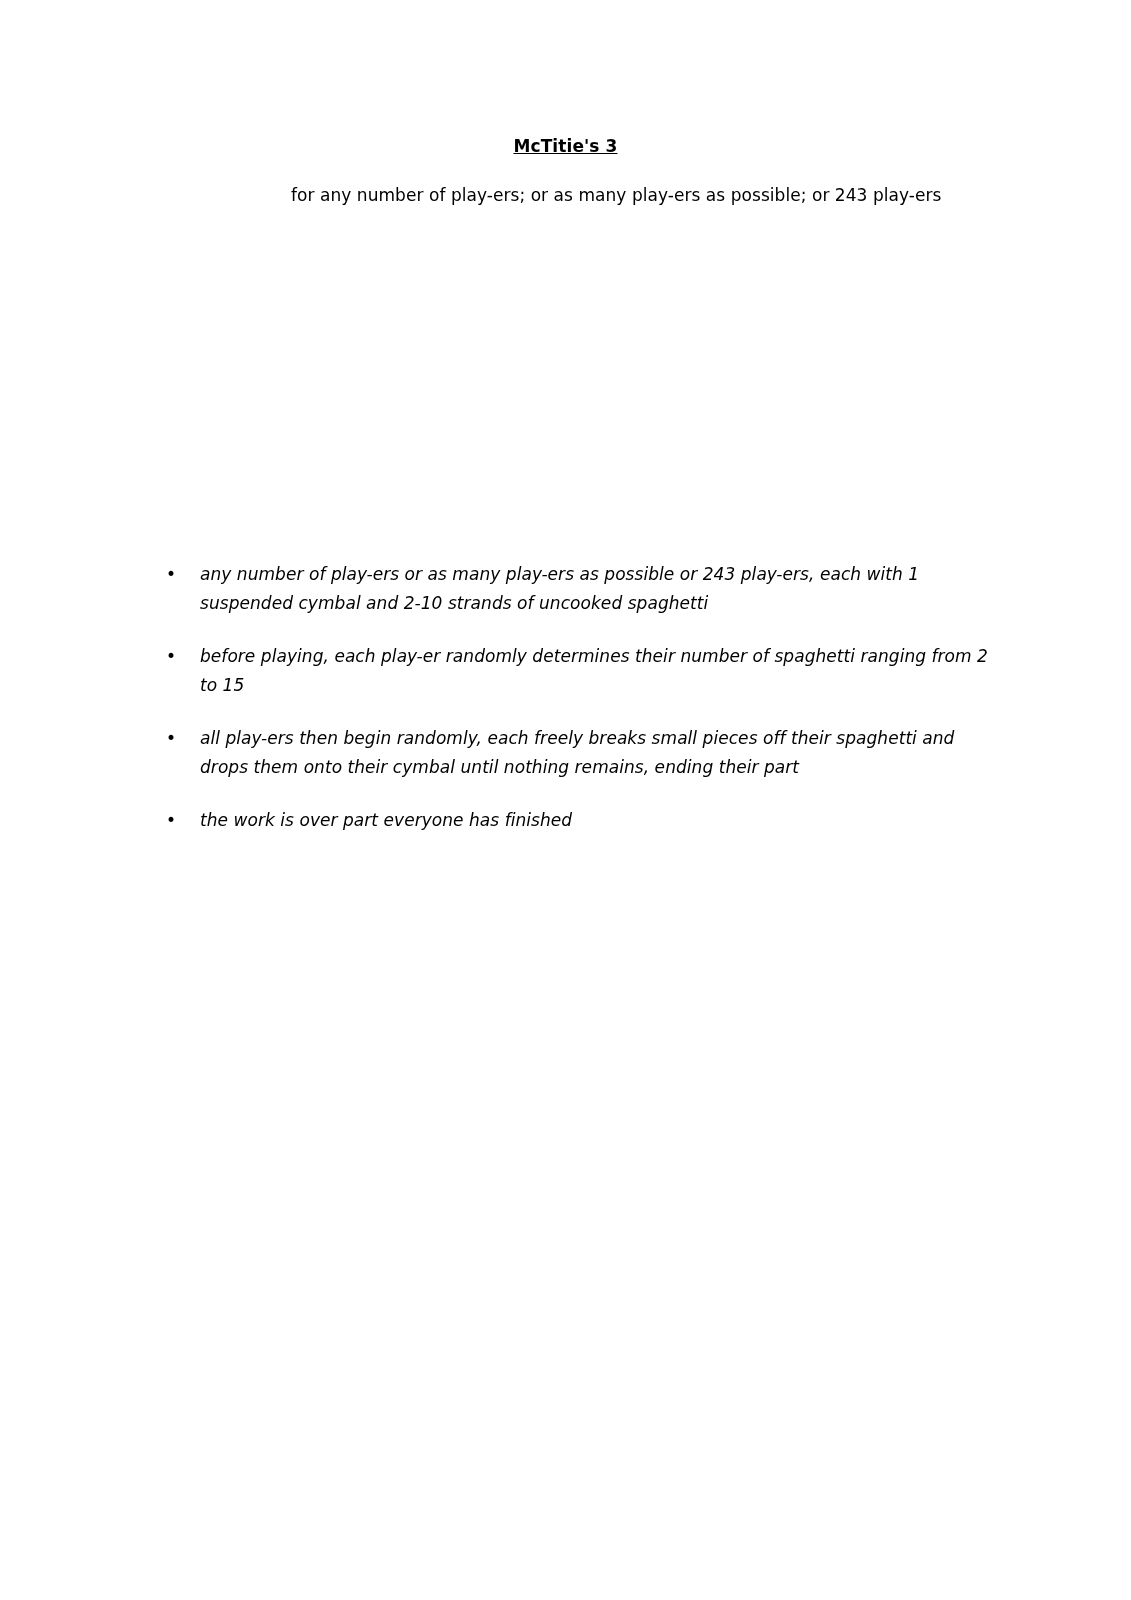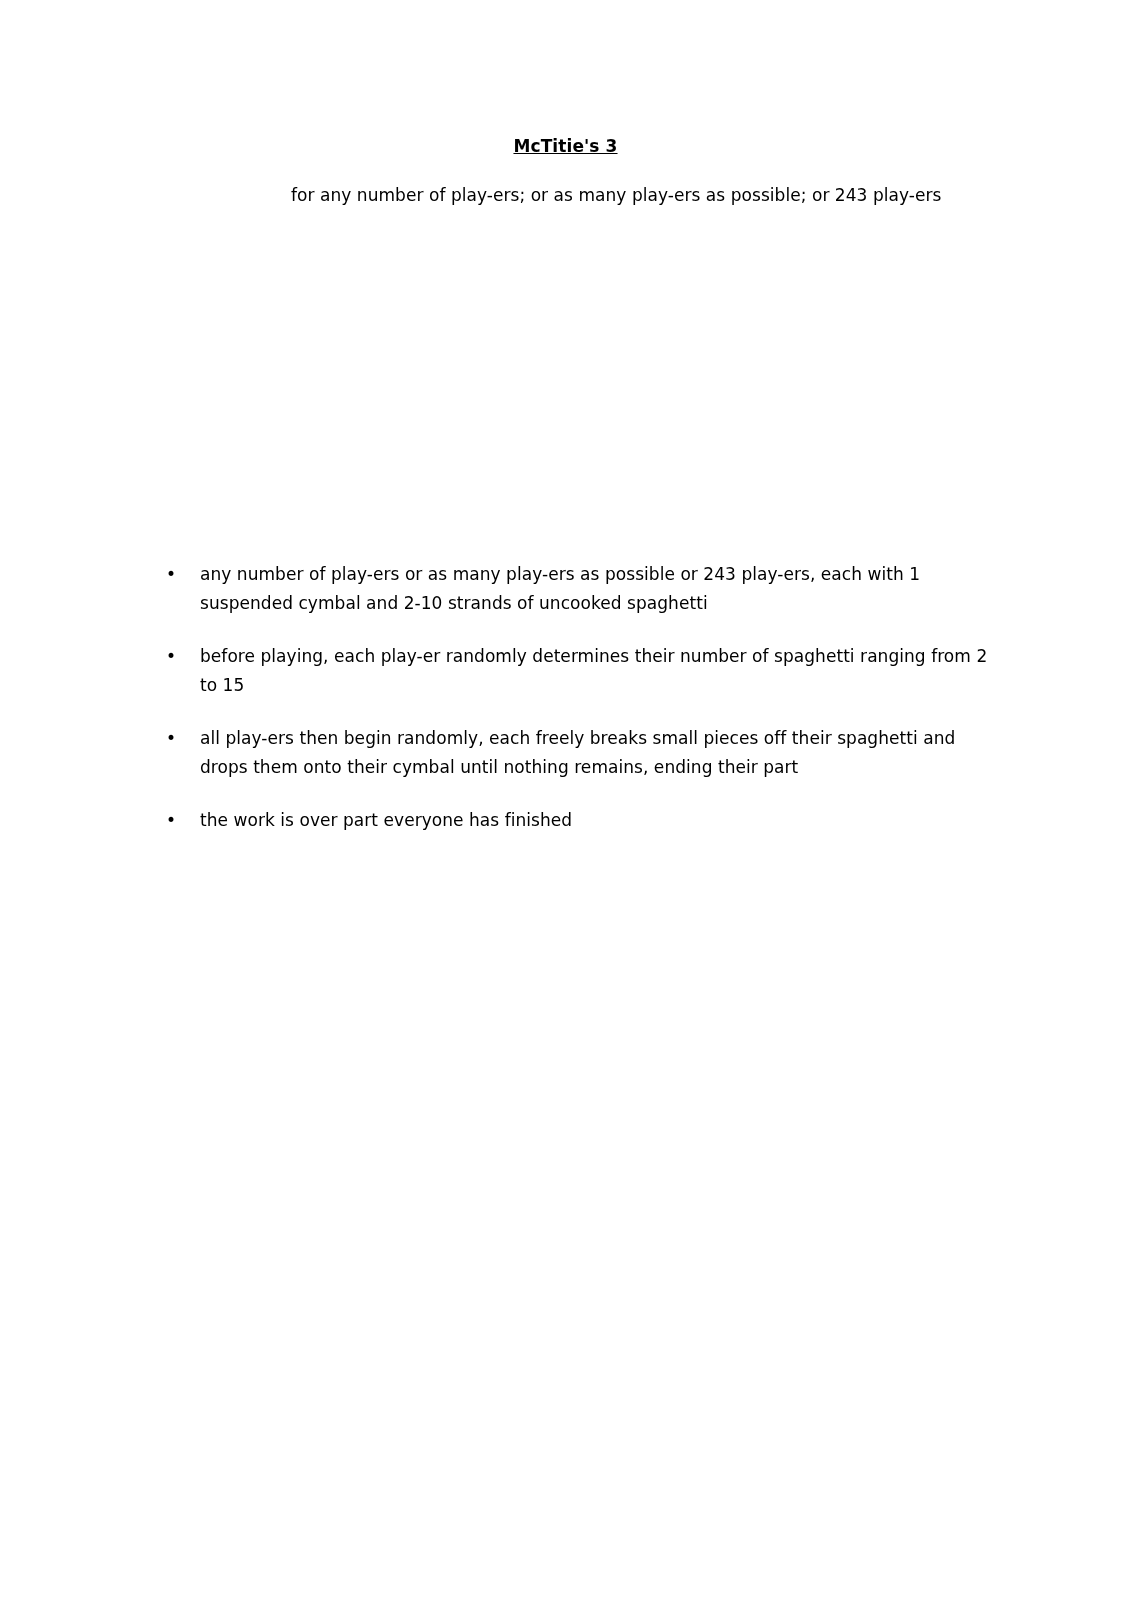--- a/index.html
+++ b/index.html
@@ -58,20 +58,21 @@
     line-height: 29px;
     text-align: left;
     padding-left: 3px;
     box-sizing: border-box;
   }
   .bullet-text {
     flex: 1 1 auto;
     font-size: 17px;
     line-height: 29px;
     letter-spacing: 0.05px;
+    font-style: italic;
   }
 </style>
 </head>
 <body>
 
 <div class="page">
 
   <div class="doc-title">McTitie's 3</div>
 
   <div class="doc-subtitle">for any number of play-ers; or as many play-ers as possible; or 243 play-ers</div>

